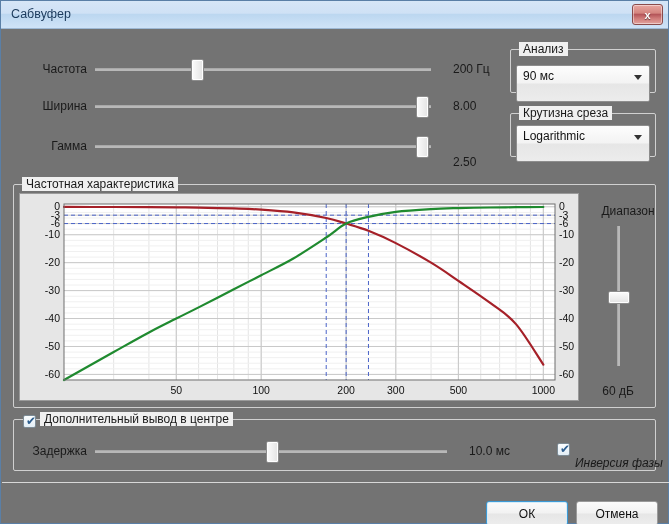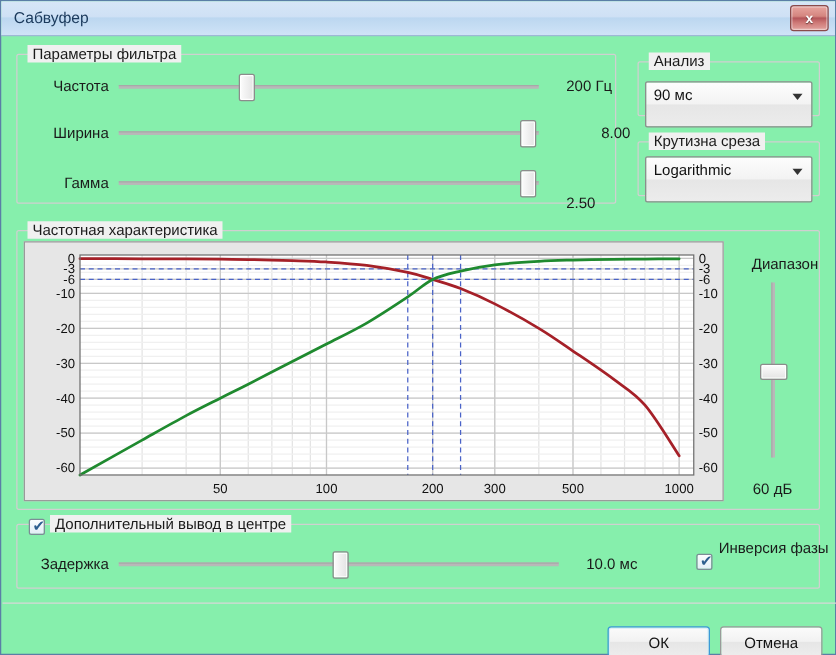--- a/index.html
+++ b/index.html
@@ -5,21 +5,21 @@
   html,body{margin:0;padding:0;}
   body{
     width:669px;height:524px;overflow:hidden;
     font-family:"Liberation Sans","DejaVu Sans",sans-serif;
     font-size:12px;color:#000;
     background:#f0f0f0;
   }
   .window{
     position:absolute;inset:0;
     border:1px solid #5a7fa6;
-    background:#86efac;
+    background:#737373;
     box-sizing:border-box;
   }
   
   .titlebar{
     position:absolute;left:0;top:0;width:100%;height:28px;
     background:linear-gradient(to bottom,#d6e6f7 0%,#cfe1f5 45%,#bcd7f0 50%,#cfe3f7 100%);
     border-bottom:1px solid #9db8d4;
     box-sizing:border-box;
   }
   .title-text{
@@ -135,37 +135,34 @@
 
 <div class="window">
 
   <div class="titlebar">
     <div class="title-text">Сабвуфер</div>
     <div class="close-btn">
       <div class="x">x</div>
     </div>
   </div>
 
-  <div class="group" style="left:12px;top:42px;width:480px;height:120px;">
-    <div class="legend">Параметры фильтра</div>
-  </div>
 
   <div class="lbl right" style="left:10px;top:61px;width:76px;">Частота</div>
   <div class="slider" style="left:94px;top:58px;width:336px;">
     <div class="track"></div>
     <div class="thumb" style="left:30%;"></div>
   </div>
   <div class="lbl" style="left:452px;top:61px;width:70px;">200 Гц</div>
 
   <div class="lbl right" style="left:10px;top:98px;width:76px;">Ширина</div>
   <div class="slider" style="left:94px;top:95px;width:336px;">
     <div class="track"></div>
     <div class="thumb" style="left:97%;"></div>
   </div>
-  <div class="lbl" style="left:452px;top:98px;width:70px;margin-left:28px;">8.00</div>
+  <div class="lbl" style="left:452px;top:98px;width:70px;">8.00</div>
 
   <div class="lbl right" style="left:10px;top:138px;width:76px;">Гамма</div>
   <div class="slider" style="left:94px;top:135px;width:336px;">
     <div class="track"></div>
     <div class="thumb" style="left:97%;"></div>
   </div>
   <div class="lbl" style="left:452px;top:154px;width:70px;">2.50</div>
 
   <div class="group" style="left:509px;top:48px;width:146px;height:44px;">
     <div class="legend">Анализ</div>
@@ -306,19 +303,19 @@
   <div class="lbl right" style="left:10px;top:443px;width:76px;">Задержка</div>
   <div class="slider" style="left:94px;top:440px;width:352px;">
     <div class="track"></div>
     <div class="thumb" style="left:50%;"></div>
   </div>
   <div class="lbl" style="left:468px;top:443px;width:70px;">10.0 мс</div>
 
   <div class="cbox" style="left:556px;top:442px;">
     <div class="tick">✔</div>
   </div>
-  <div class="lbl" style="left:574px;top:430px;">Инверсия фазы</div>
+  <div class="lbl" style="left:574px;top:455px;font-style:italic;">Инверсия фазы</div>
 
   <div class="hr" style="left:1px;top:481px;width:667px;"></div>
   <div class="btn default" style="left:485px;top:485px;width:82px;">ОК</div>
   <div class="btn" style="left:575px;top:485px;width:82px;">Отмена</div>
 
 </div>
 
 </body></html>

